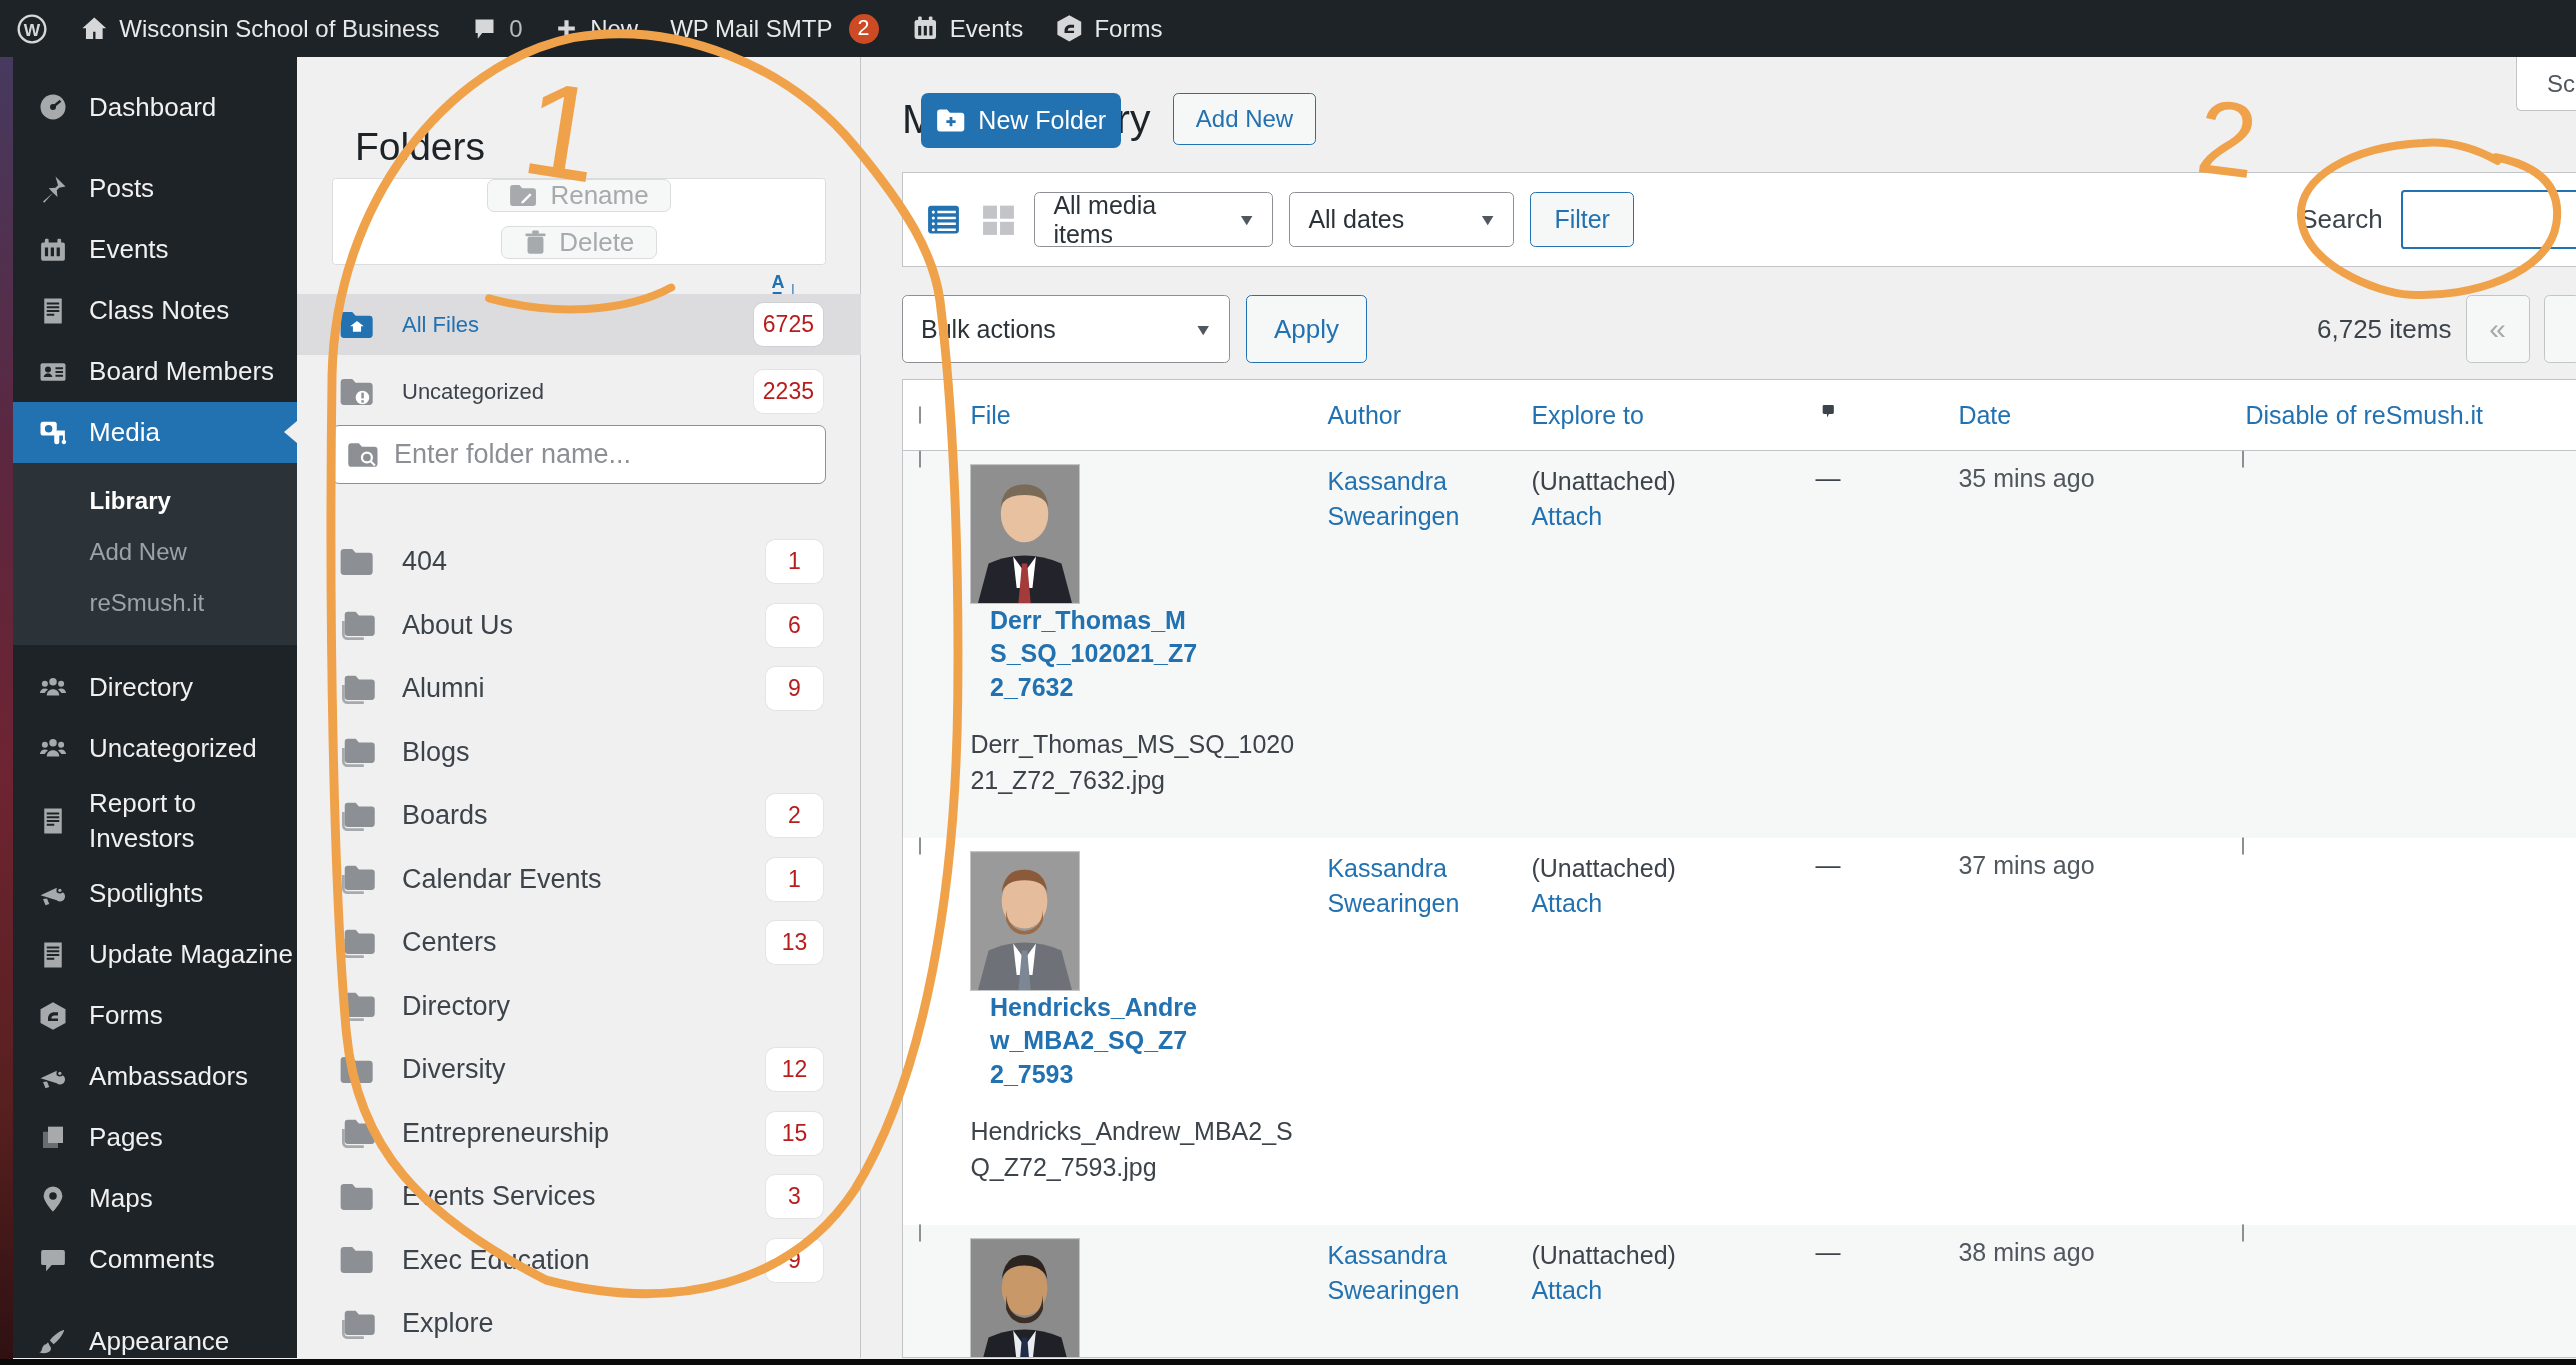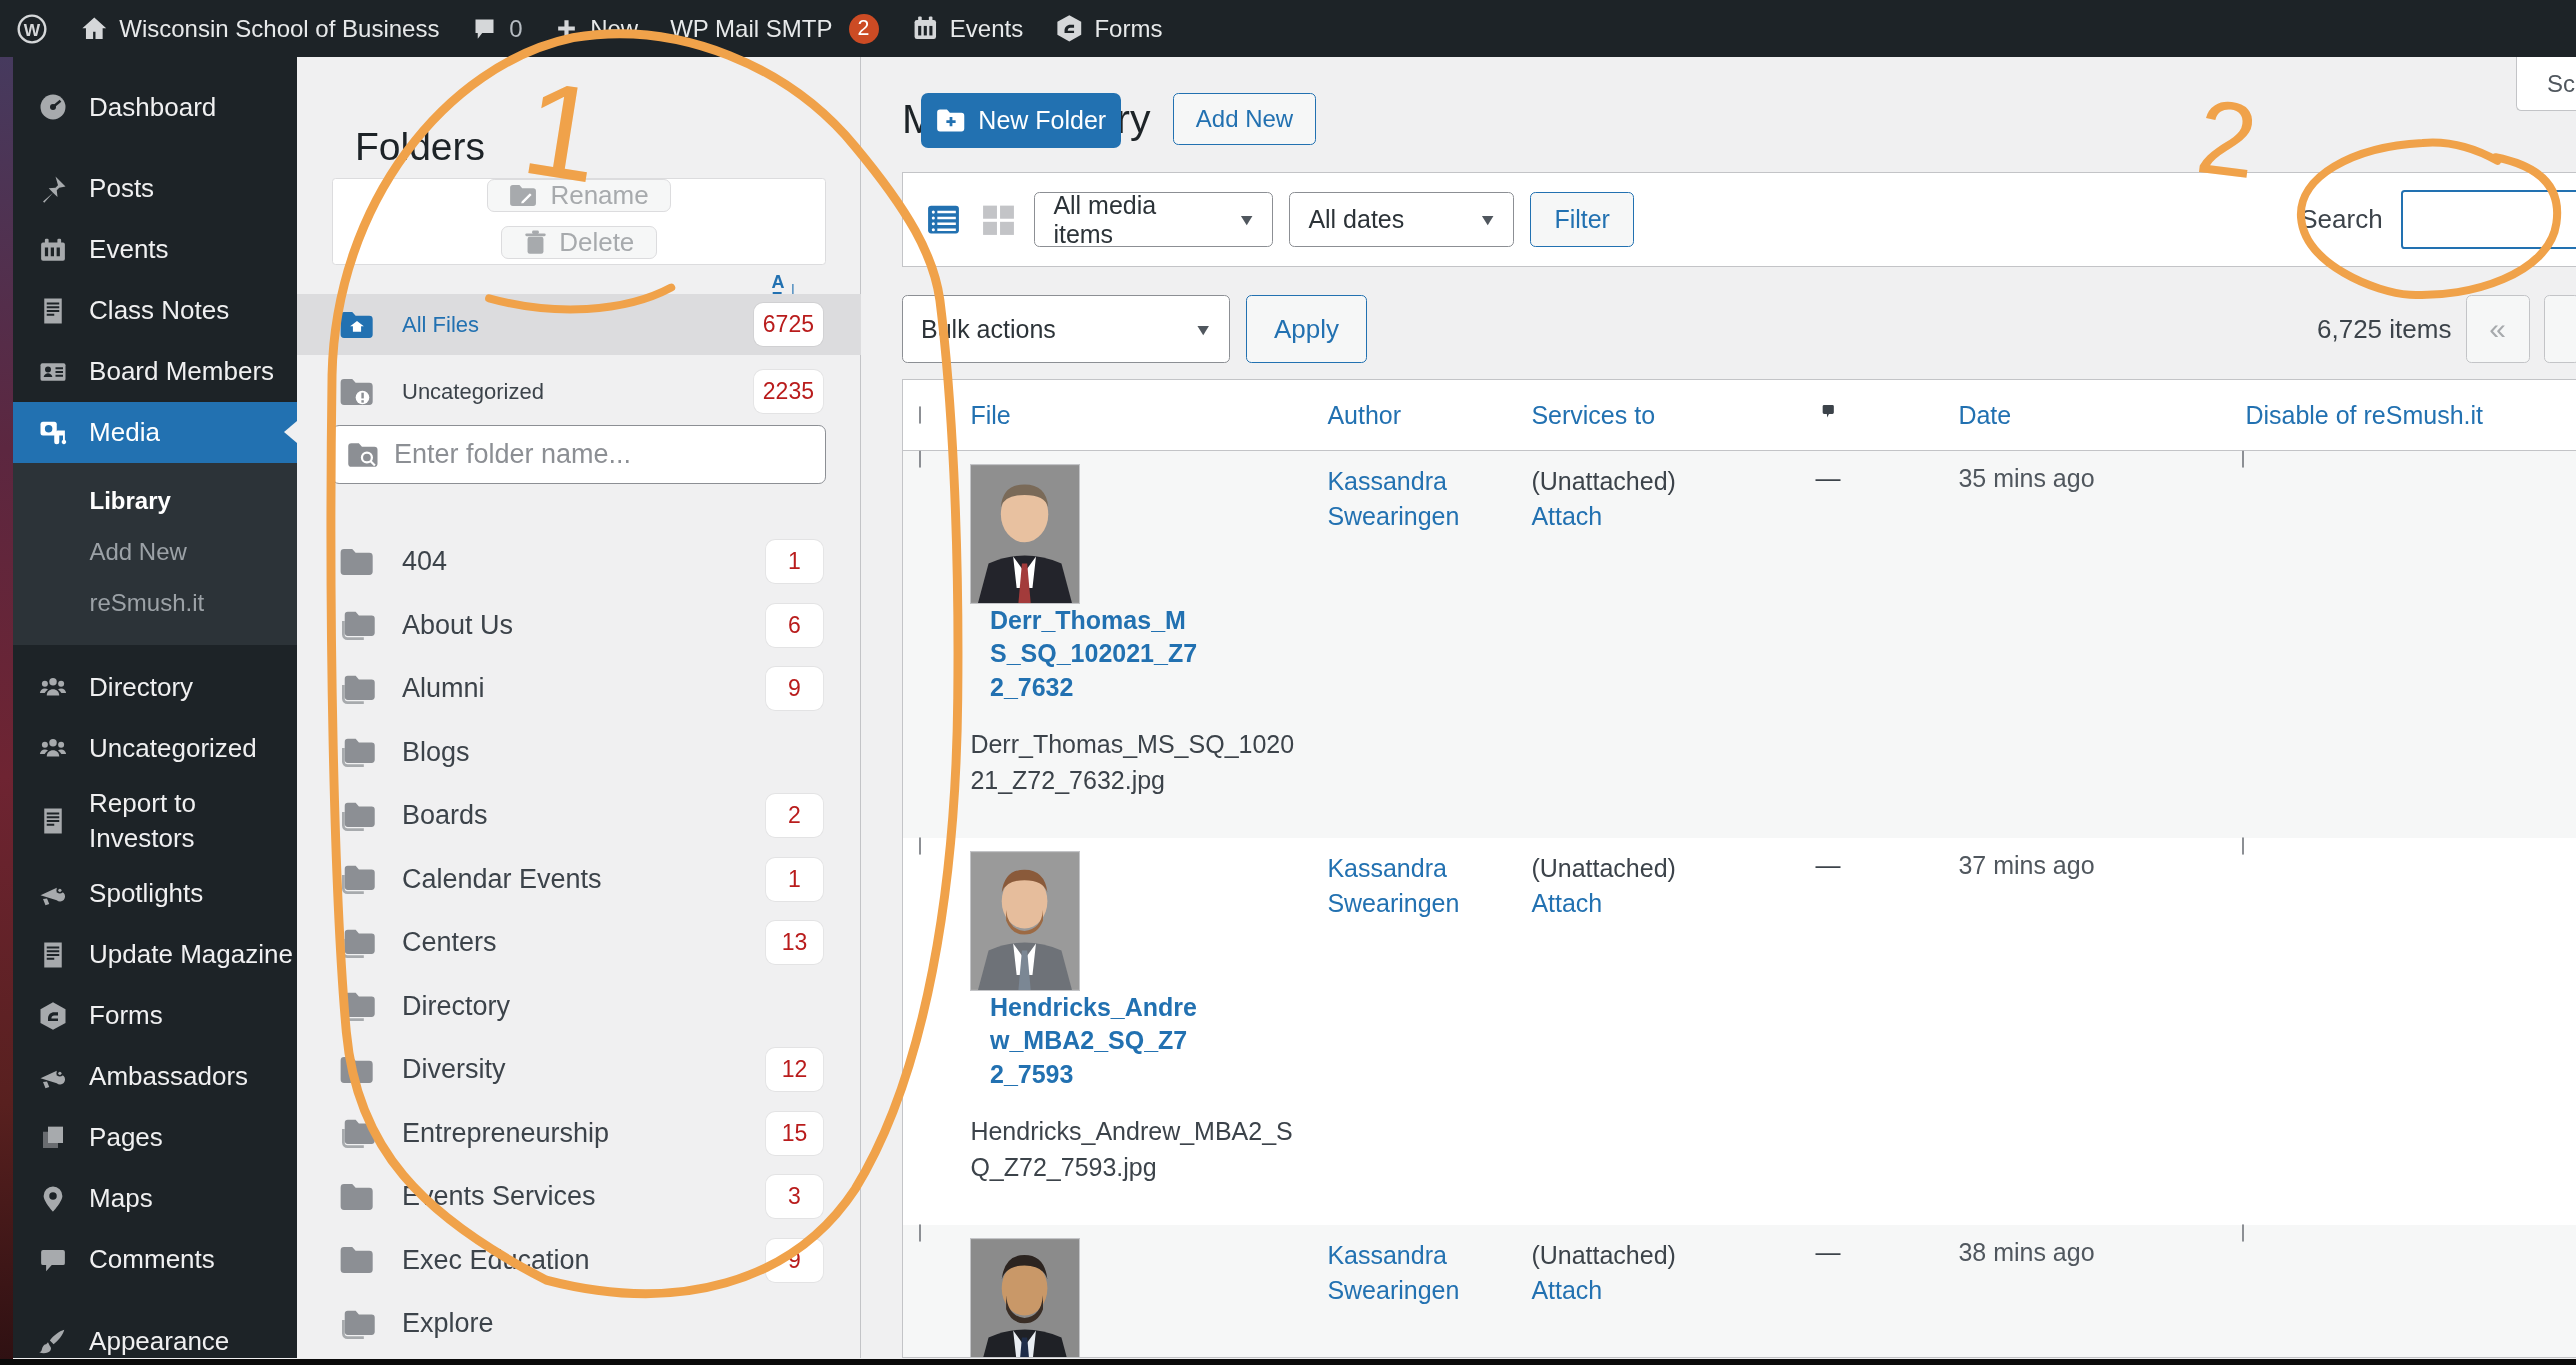--- a/index.html
+++ b/index.html
@@ -602,21 +602,21 @@
     <span id="items-count">6,725 items</span>
     <button class="pg-btn">«</button>
     <button class="pg-btn" id="pg-next"></button>
   </div>
 
   <div id="media-table">
     <div class="trow" id="thead">
       <div><span class="cb" style="margin-top:0"></span></div>
       <div class="pad th">File</div>
       <div class="pad th">Author</div>
-      <div class="pad th">Services to</div>
+      <div class="pad th">Explore to</div>
       <div class="pad">
         <svg width="27" height="27" viewBox="0 0 24 24" fill="#3c434a">
           <path d="M6 3h12a2 2 0 0 1 2 2v9a2 2 0 0 1-2 2h-5l-2.5 5L10 16H6a2 2 0 0 1-2-2V5a2 2 0 0 1 2-2z" transform="scale(0.62) translate(7,4)"></path>
         </svg>
       </div>
       <div class="pad th">Date</div>
       <div class="pad th">Disable of reSmush.it</div>
     </div>
 
     <div class="trow data-row alt">

